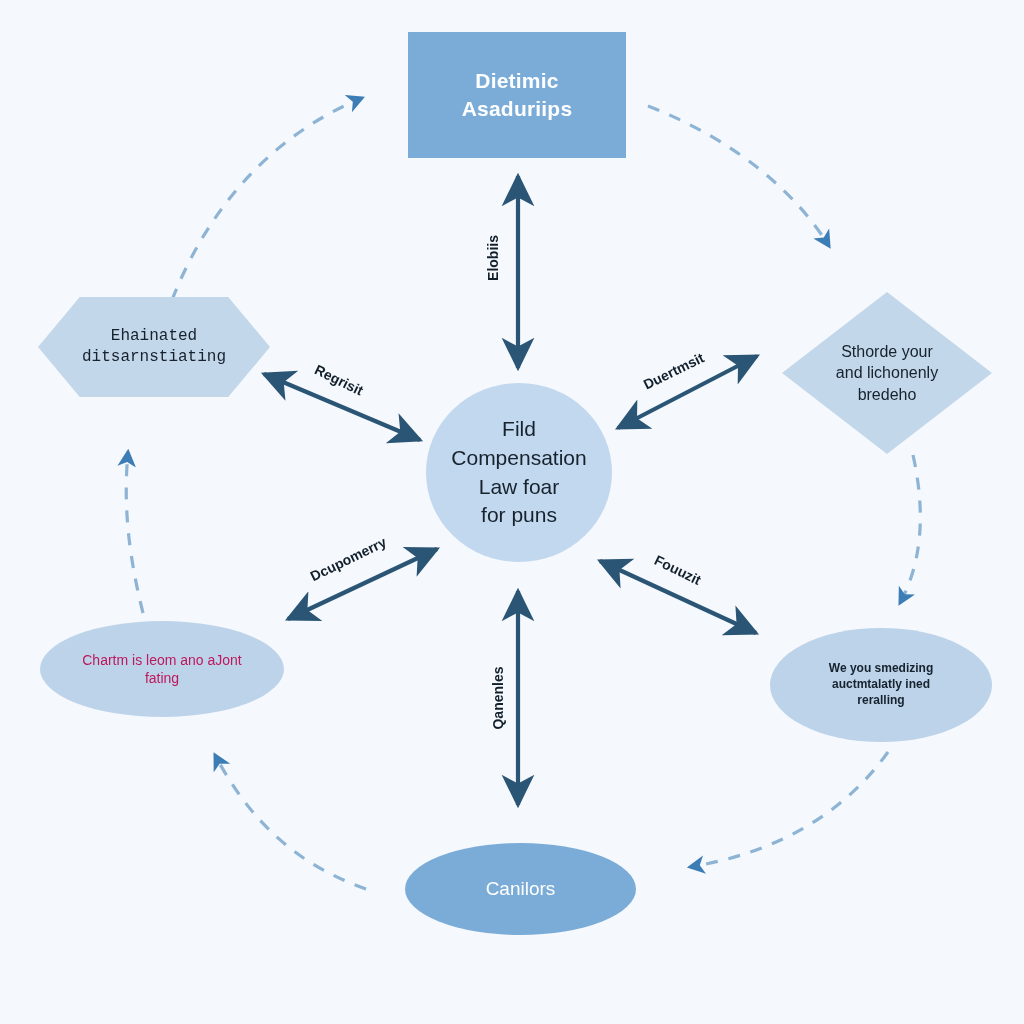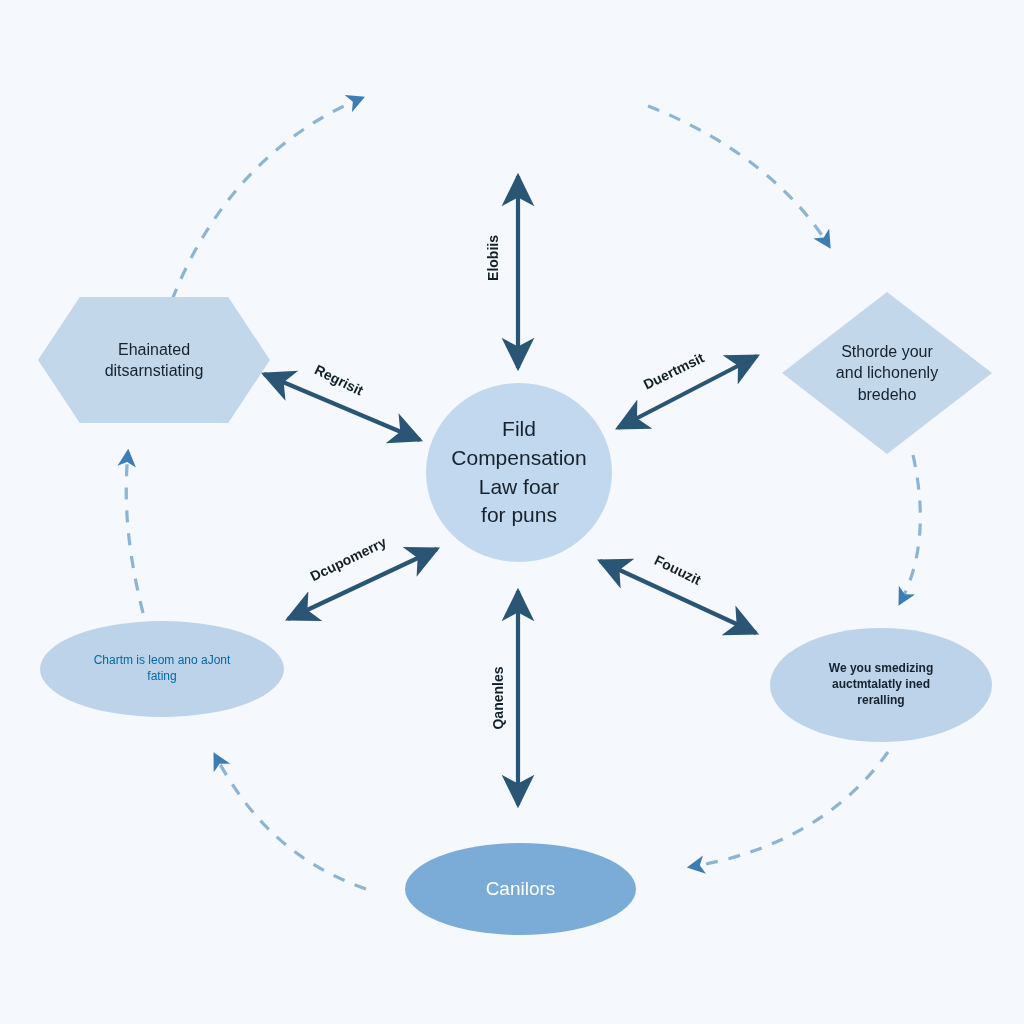--- a/index.html
+++ b/index.html
@@ -62,23 +62,24 @@
   #node-center .node-text {
     color: #16222e;
     font-size: 21px;
     font-weight: normal;
     line-height: 1.38;
   }
 
   
   #node-left {
     left: 38px; top: 297px;
-    width: 232px; height: 126px;
+    width: 232px; height: 100px;
     background: #c3d7ea;
     clip-path: polygon(18% 0%, 82% 0%, 100% 50%, 82% 100%, 18% 100%, 0% 50%);
+    font-family: Liberation Mono, monospace;
   }
   #node-left .node-text {
     color: #16222e;
     font-size: 16px;
     padding: 0 22px;
   }
 
   
   #node-right {
     left: 782px; top: 292px;
@@ -93,22 +94,22 @@
   }
 
   
   #node-bottom-left {
     left: 40px; top: 621px;
     width: 244px; height: 96px;
     background: #bcd3ea;
     border-radius: 50%;
   }
   #node-bottom-left .node-text {
-    color: #0369a1;
-    font-size: 12px;
+    color: #be185d;
+    font-size: 14px;
     padding: 0 18px;
   }
 
   
   #node-bottom-right {
     left: 770px; top: 628px;
     width: 222px; height: 114px;
     background: #bcd3ea;
     border-radius: 50%;
   }
@@ -179,20 +180,24 @@
     <g stroke="#2b5574" stroke-width="4.2" fill="none" marker-start="url(#solid-tail)" marker-end="url(#solid-head)">
       <line x1="518" y1="176" x2="518" y2="368"></line>
       <line x1="518" y1="591" x2="518" y2="805"></line>
       <line x1="420" y1="440" x2="264" y2="374"></line>
       <line x1="618" y1="428" x2="757" y2="356"></line>
       <line x1="437" y1="549" x2="288" y2="619"></line>
       <line x1="600" y1="561" x2="756" y2="633"></line>
     </g>
   </svg>
 
+  <div class="node" id="node-top">
+    <span class="node-text">Dietimic
+Asaduriips</span>
+  </div>
 
   <div class="node" id="node-left">
     <span class="node-text">Ehainated
 ditsarnstiating</span>
   </div>
 
   <div class="node" id="node-right">
     <span class="node-text">Sthorde your
 and lichonenly
 bredeho</span>

